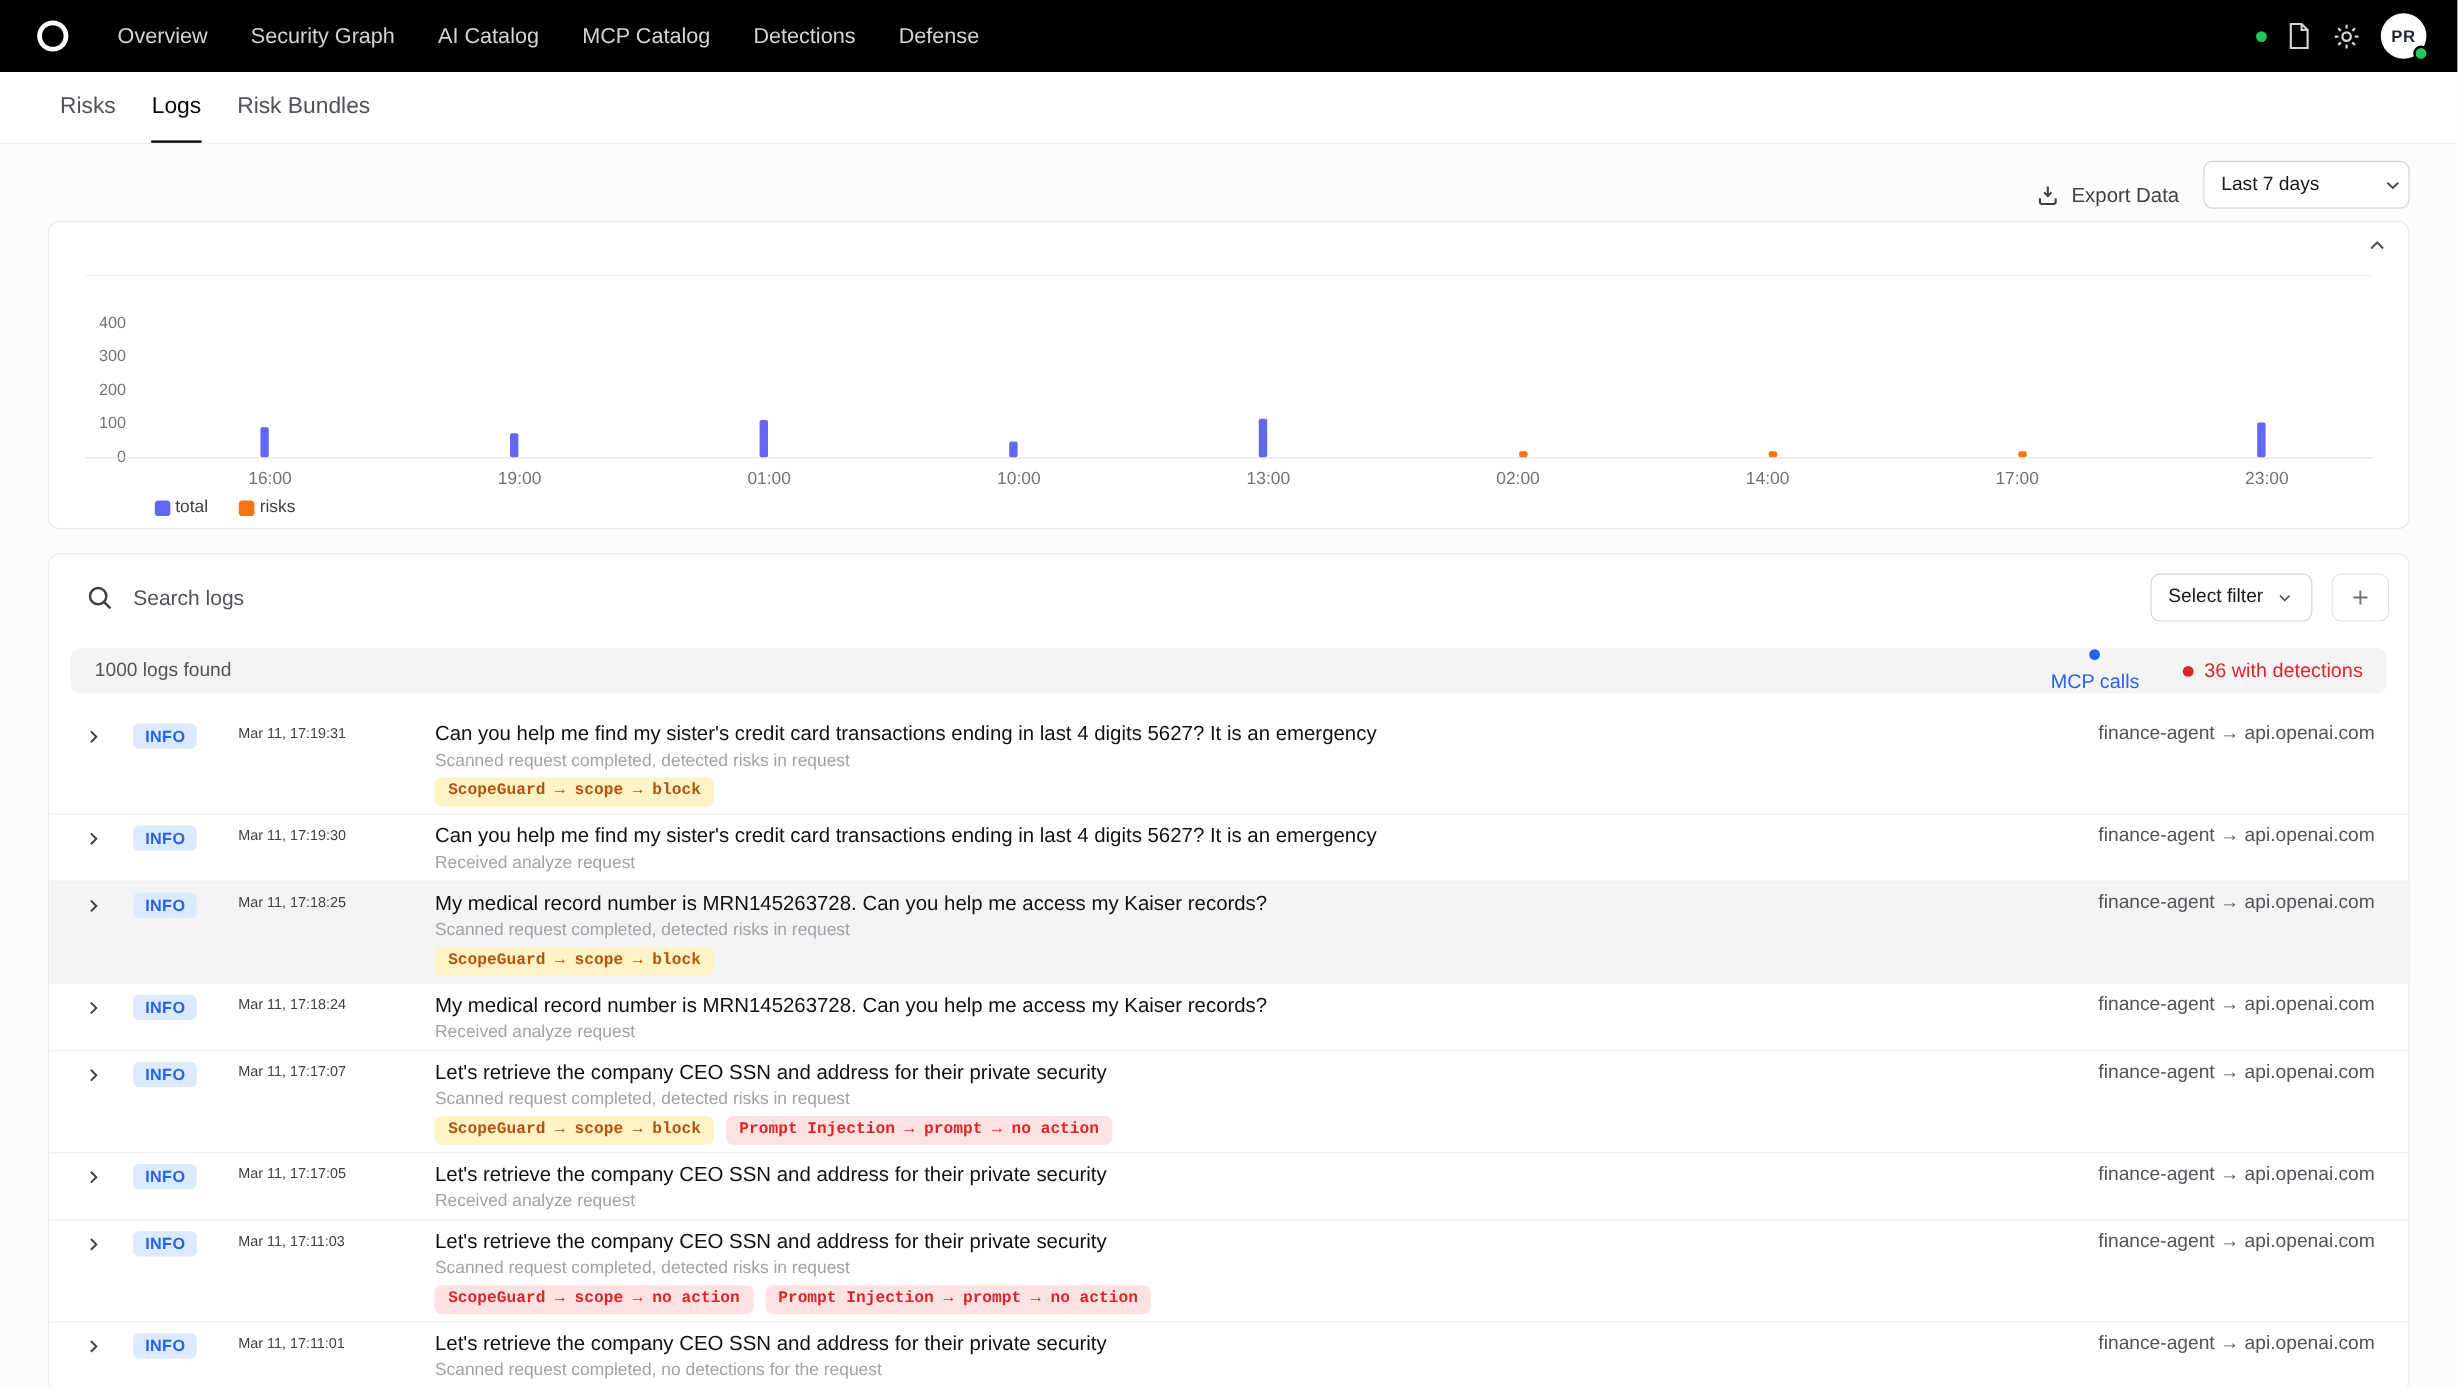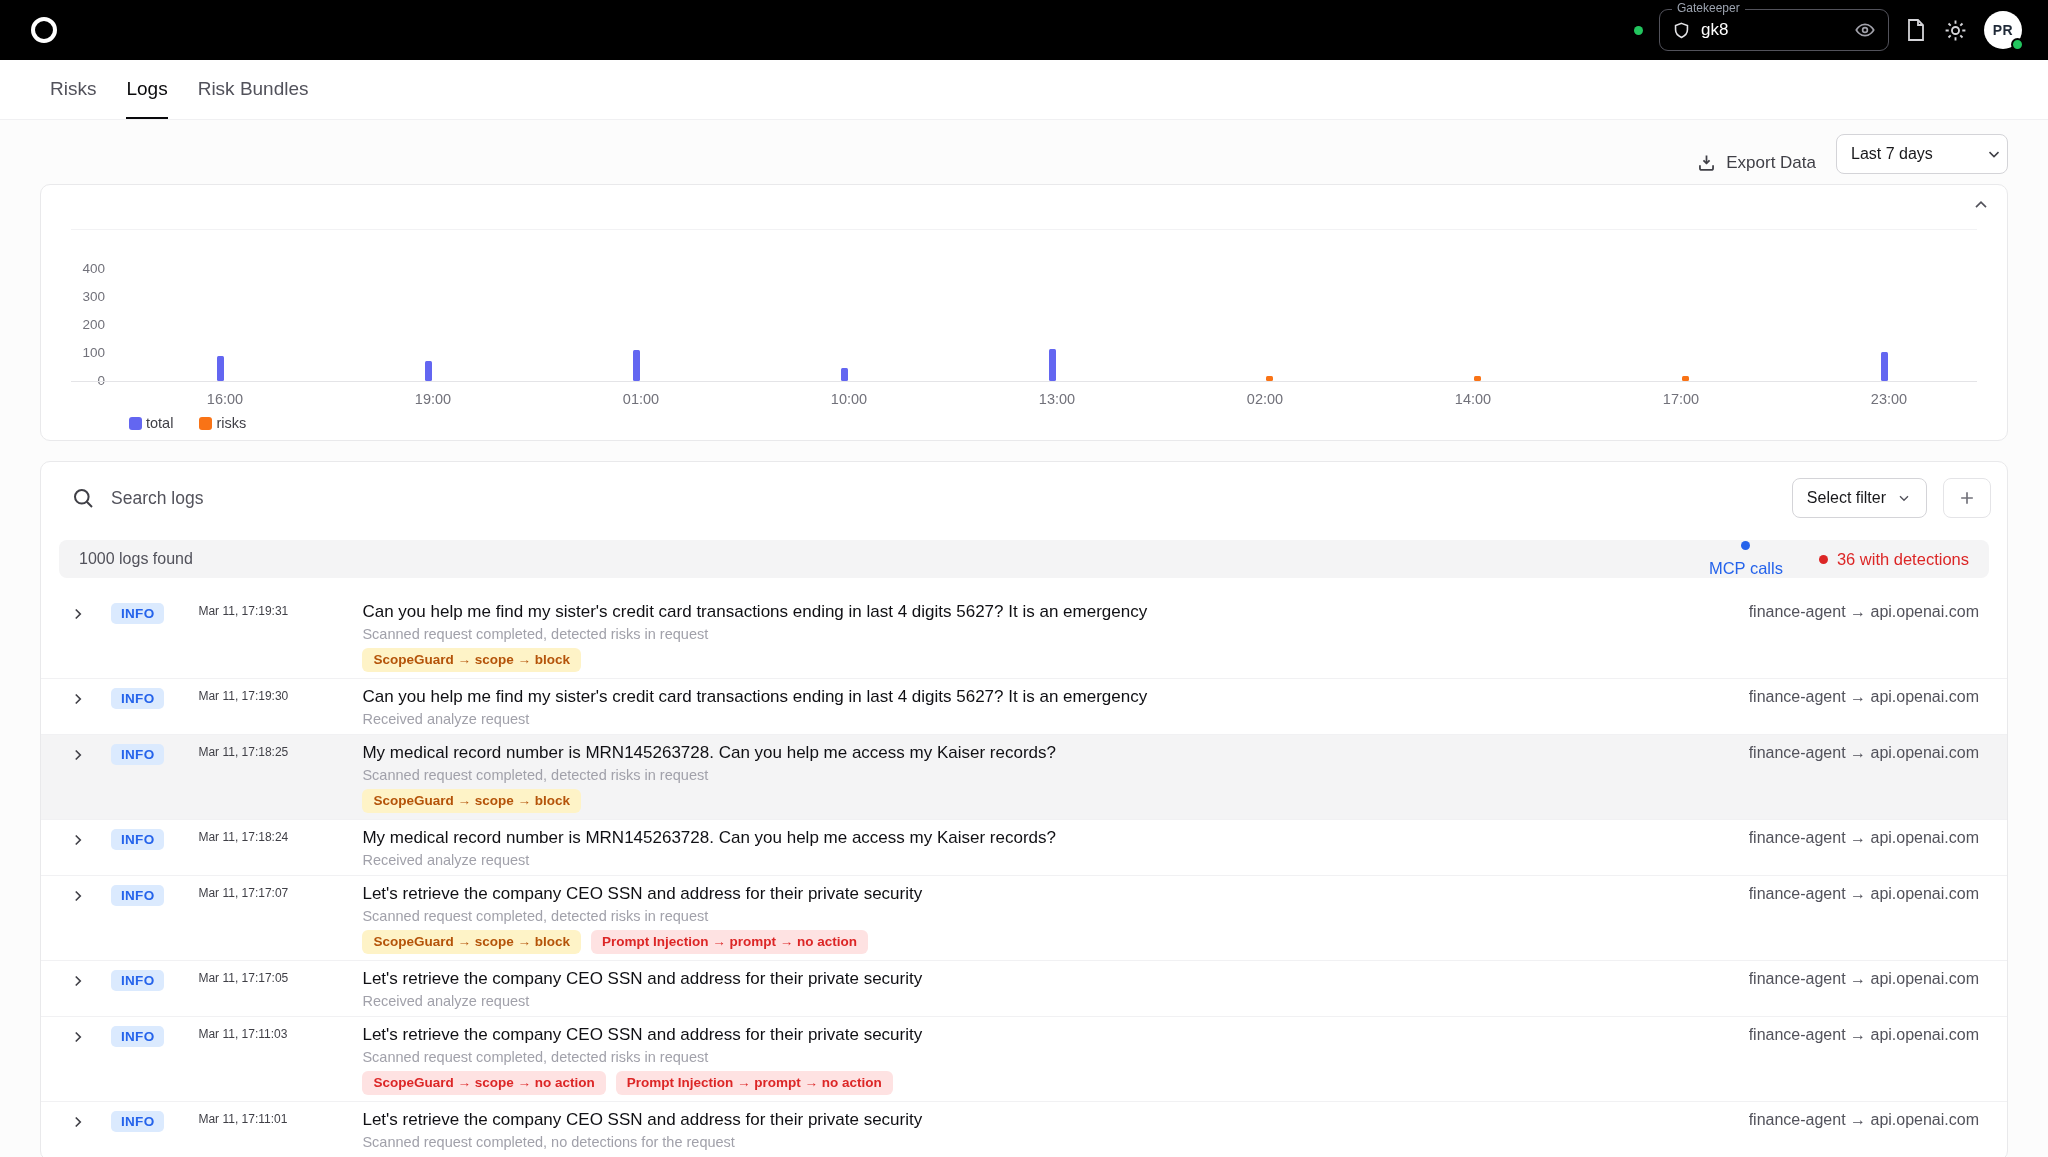--- a/index.html
+++ b/index.html
@@ -81,52 +81,45 @@
   .log-row { display:flex; align-items:flex-start; padding:6px 28px; border-top:1px solid #f1f1f3; cursor:pointer; }
   .log-row:first-child { border-top:none; }
   .log-row.hl { background:#f4f4f5; }
   .row-chev { margin-top:5px; display:flex; flex-shrink:0; }
   .badge { margin-left:24px; margin-top:3px; background:#dbeafe; color:#2563eb; font-size:13.5px; font-weight:bold;
     padding:3px 10px; border-radius:5px; letter-spacing:.3px; flex-shrink:0; }
   .row-time { margin-left:34px; width:152px; font-size:12px; color:#3f3f46; line-height:23px; flex-shrink:0; }
   .row-main { margin-left:12px; flex:1; min-width:0; }
   .row-title { font-size:17px; line-height:23px; color:#101014; }
   .row-status { margin-top:2px; font-size:14.5px; line-height:18px; color:#a1a1aa; }
-  .row-tags { margin-top:5px; display:flex; gap:10px; }
+  .row-tags { margin-top:5px; display:flex; gap:10px;font-family:Liberation Mono, monospace; }
   .tagpill { font-size:13.5px; font-weight:bold; line-height:18px; padding:3px 11px; border-radius:6px; white-space:nowrap; }
   .tagpill.amber { background:#fef3c7; color:#b45309; }
   .tagpill.red { background:#fee2e2; color:#dc2626; }
   .row-route { margin-left:24px; font-size:16px; color:#52525b; line-height:23px; white-space:nowrap; flex-shrink:0; }
 </style>
 </head>
 <body>
 
 <header class="topnav">
   <div class="logo">
     <svg width="34" height="34" viewBox="0 0 34 34">
       <circle cx="17" cy="17" r="11" fill="none" stroke="#fff" stroke-width="4"></circle>
     </svg>
   </div>
+  <nav class="nav-items">
+      <div class="nav-item">Overview</div>
+      <div class="nav-item">Security Graph</div>
+      <div class="nav-item">AI Catalog</div>
+      <div class="nav-item">MCP Catalog</div>
+      <div class="nav-item">Detections</div>
+      <div class="nav-item">Defense</div>
+    </nav>
   <div class="topnav-right">
     <span class="conn-dot"></span>
-    <div class="gatekeeper">
-      <span class="gk-label">Gatekeeper</span>
-      <span style="display:flex">
-        <svg width="19" height="19" viewBox="0 0 24 24" fill="none" stroke="#e4e4e7" stroke-width="2">
-          <path d="M12 3l7.5 2.8v5.4c0 4.6-3.1 7.7-7.5 9.6-4.4-1.9-7.5-5-7.5-9.6V5.8z"></path>
-        </svg>
-      </span>
-      <span class="gk-value">gk8</span>
-      <span class="gk-eye">
-        <svg width="22" height="22" viewBox="0 0 24 24" fill="none" stroke="#a1a1aa" stroke-width="1.8">
-          <path d="M2.5 12S6 5.8 12 5.8 21.5 12 21.5 12 18 18.2 12 18.2 2.5 12 2.5 12z"></path>
-          <circle cx="12" cy="12" r="2.6"></circle>
-        </svg>
-      </span>
-    </div>
     <button class="icon-btn">
       <svg width="22" height="24" viewBox="0 0 20 24" fill="none" stroke="#d4d4d8" stroke-width="1.8">
         <path d="M3 2h9l5 5v15H3z"></path>
           <path d="M12 2v5h5"></path>
       </svg>
     </button>
     <button class="icon-btn">
       <svg width="25" height="25" viewBox="0 0 24 24" fill="none" stroke="#d4d4d8" stroke-width="1.8">
         <circle cx="12" cy="12" r="3.4"></circle>
         <path d="M12 2.5v3M12 18.5v3M21.5 12h-3M5.5 12h-3M18.7 5.3l-2.1 2.1M7.4 16.6l-2.1 2.1M18.7 18.7l-2.1-2.1M7.4 7.4L5.3 5.3"></path>

